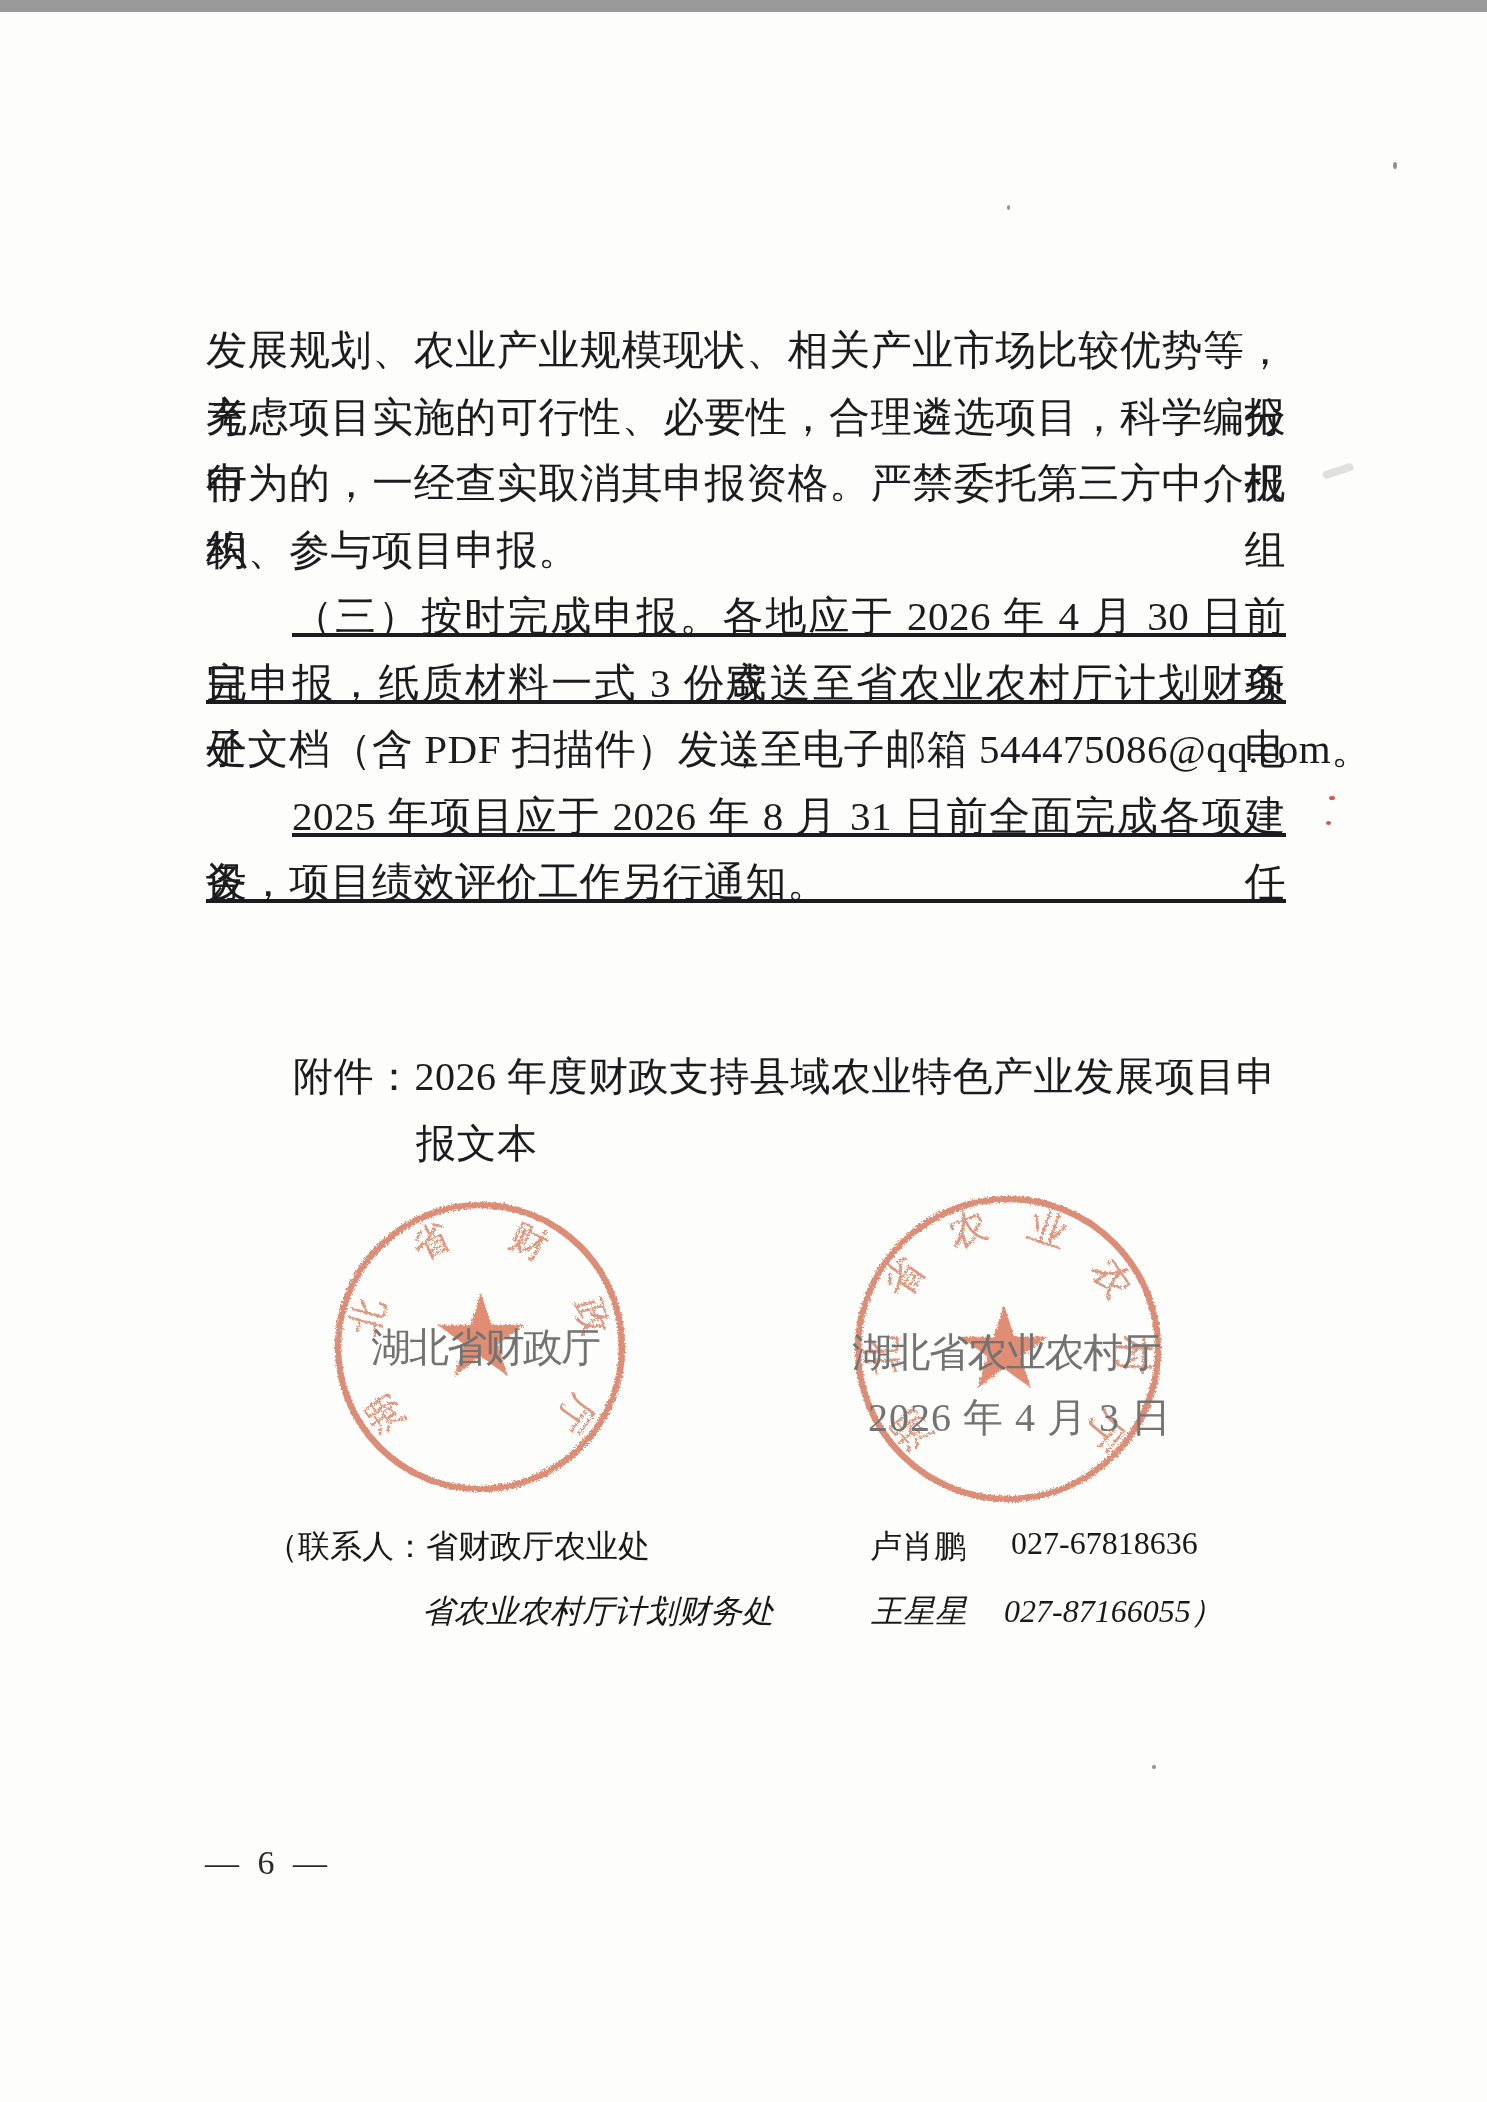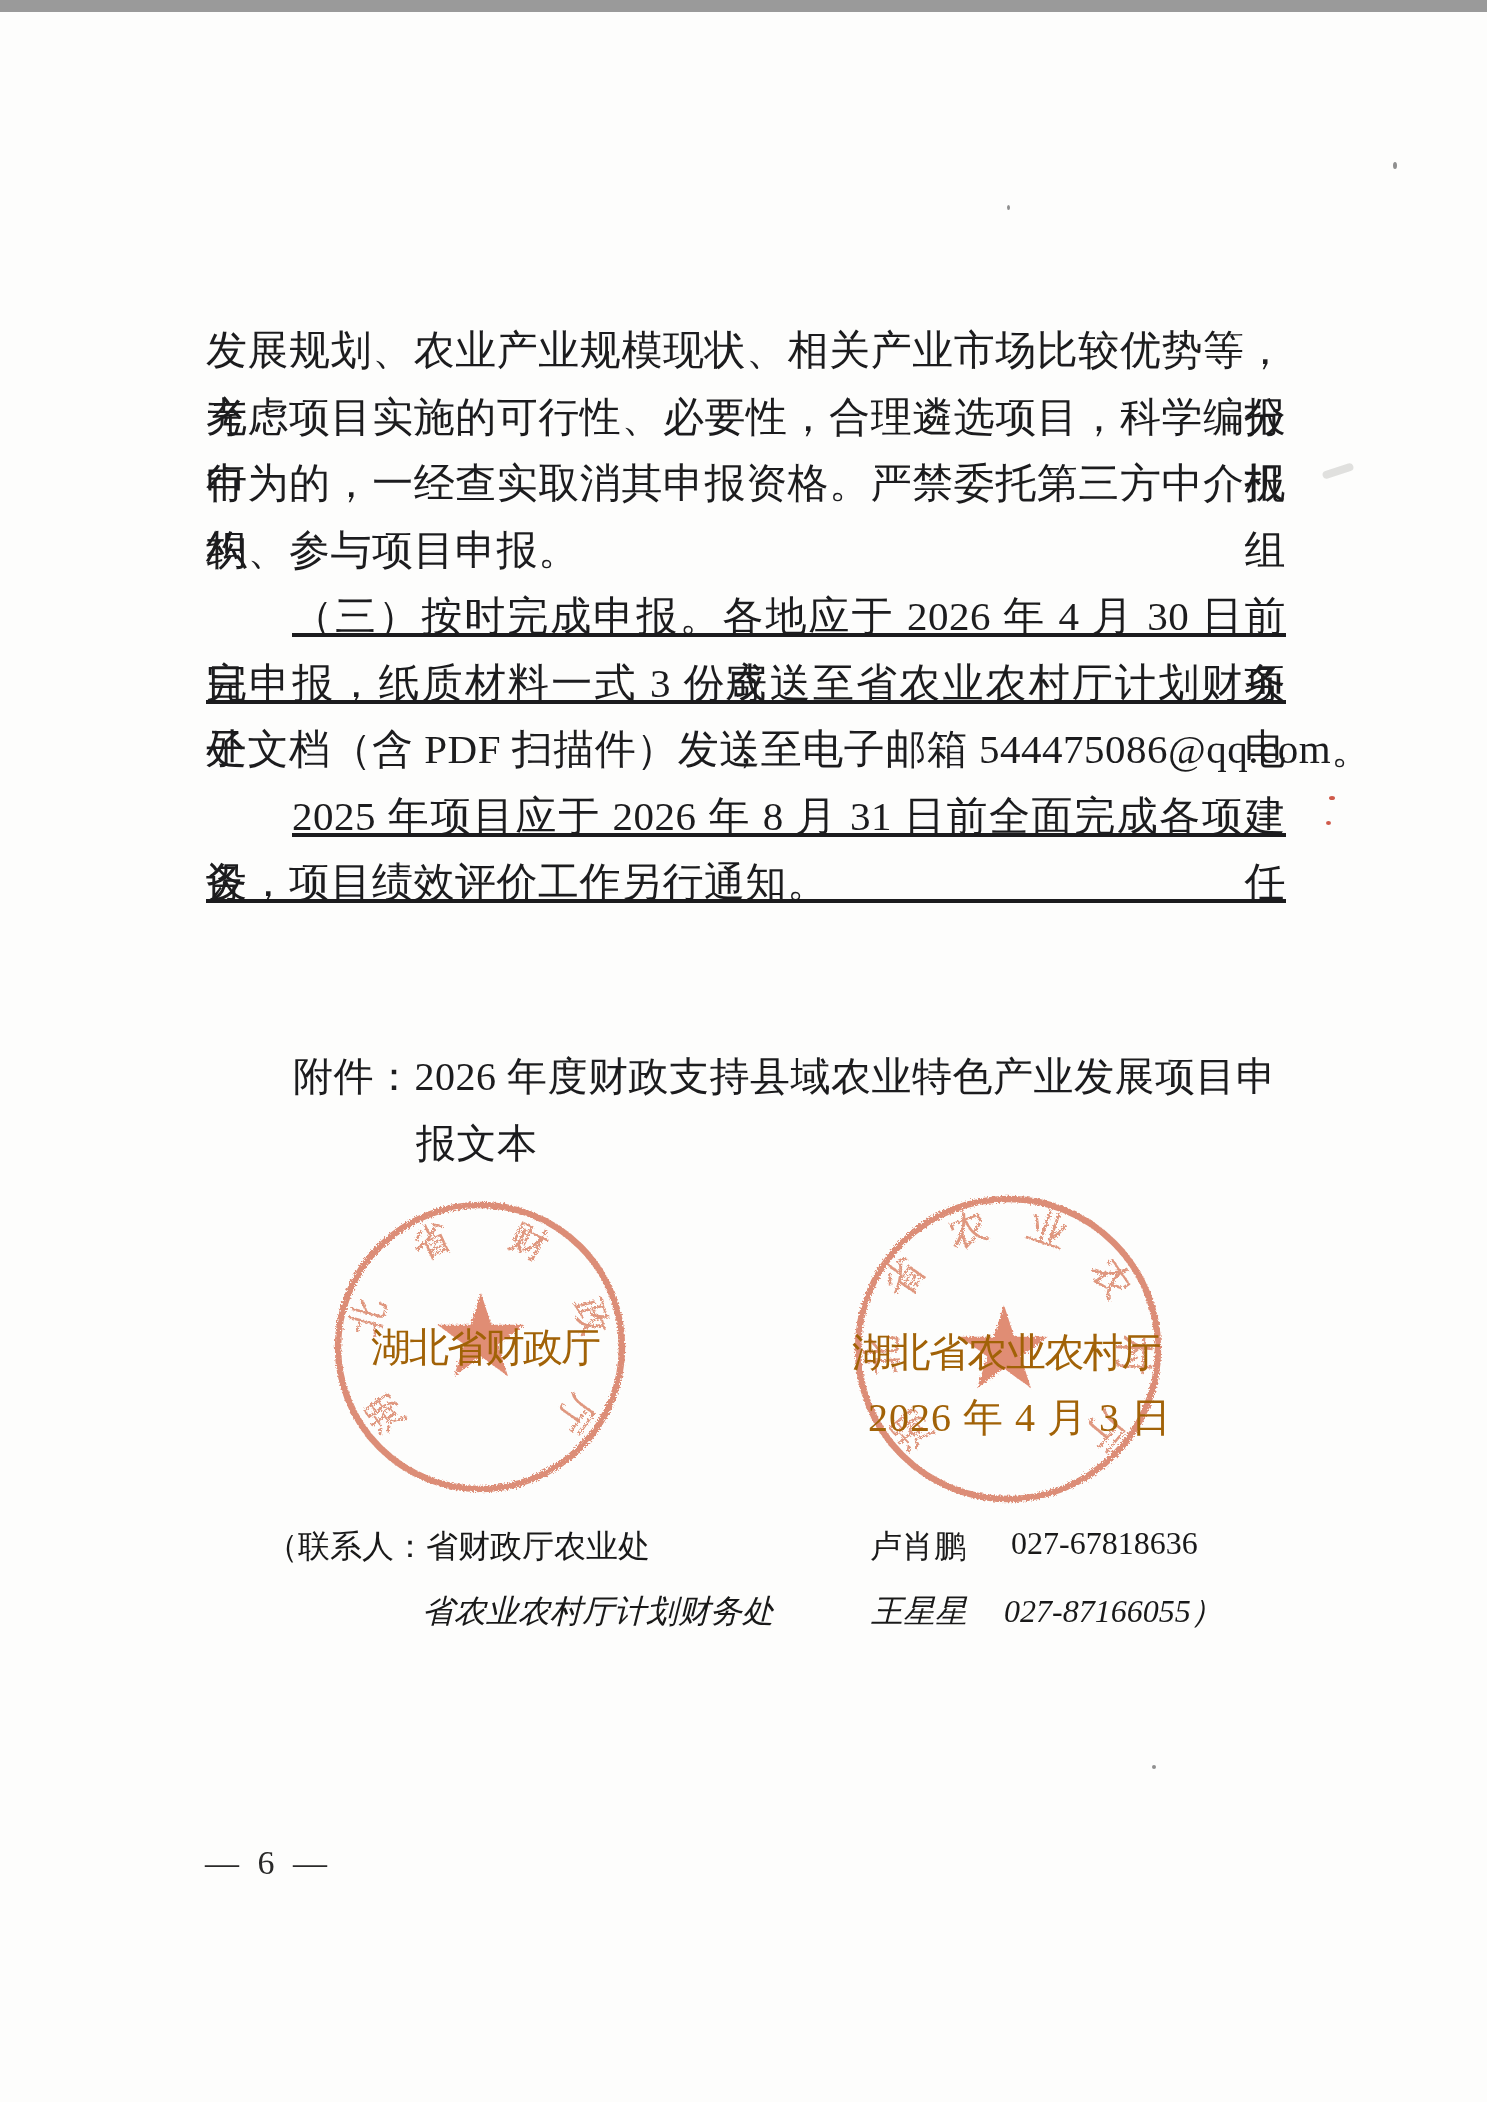--- a/index.html
+++ b/index.html
@@ -32,21 +32,21 @@
   .seal.finance{left:320px;top:1175px;width:320px;height:320px;}
   .seal.agriculture{left:843px;top:1172px;width:330px;height:330px;}
   .seal svg{width:100%;height:100%;display:block;}
   .seal .ring-circle{fill:none;stroke:#cf6647;stroke-width:6.5;opacity:.8;}
   .seal .star{fill:#da7254;opacity:.88;}
   .seal text{fill:#d4704e;opacity:.78;text-anchor:middle;
     font-family:"Liberation Serif","DejaVu Serif",serif;}
   .seal.finance text{font-size:37px;}
   .seal.agriculture text{font-size:39px;}
   
-  .sig{position:absolute;font-size:40px;white-space:nowrap;color:#a16207;}
+  .sig{position:absolute;font-size:40px;white-space:nowrap;color:#737373;}
   .sig.finance{left:371px;top:1308px;letter-spacing:-2px;}
   .sig.agri{left:852px;top:1313px;letter-spacing:-1.5px;}
   .sig.date{left:868px;top:1378px;letter-spacing:1px;}
   
   .contact-line{position:absolute;font-size:32px;white-space:nowrap;color:#191919;}
   .contact-line .name,.contact-line .phone{position:absolute;top:0;}
   .contact-line.cl1{left:266px;top:1513px;}
   .contact-line.cl1 .name{left:604px;}
   .contact-line.cl1 .phone{left:745px;}
   .contact-line.cl2{left:422px;top:1578px;font-style:italic;}

